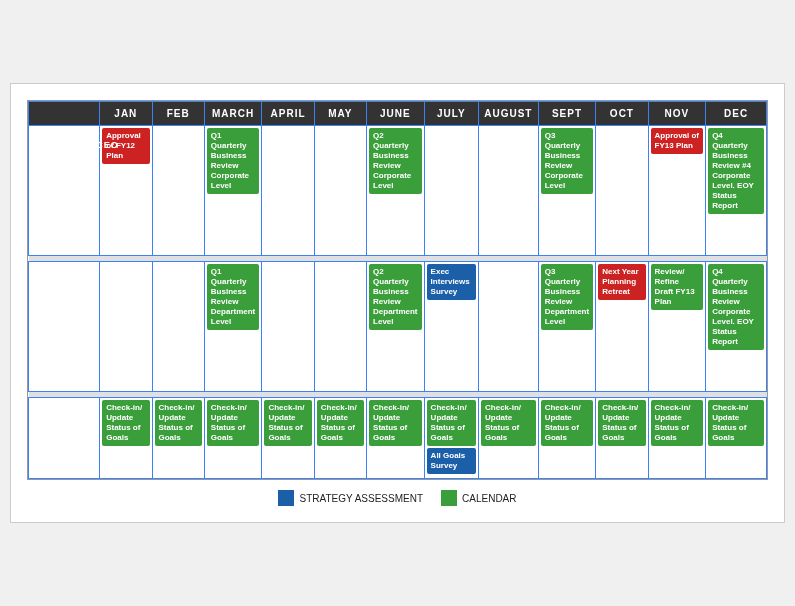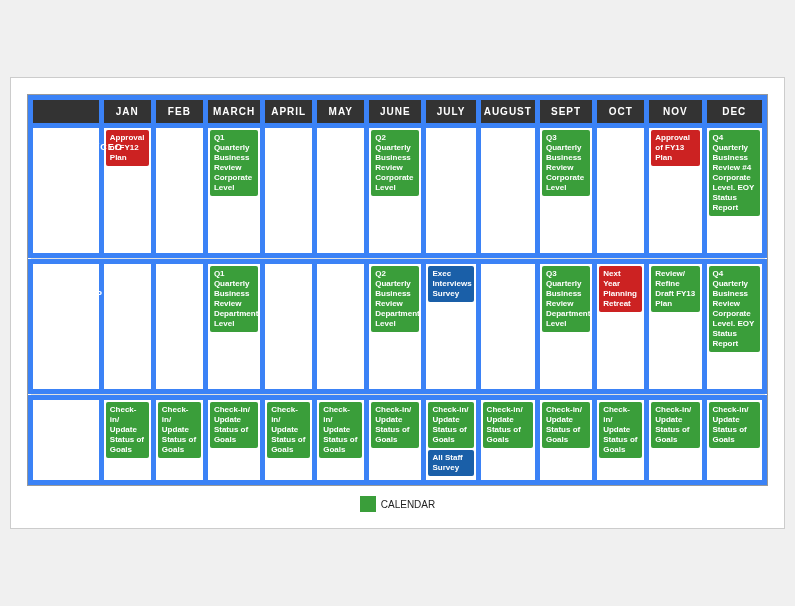--- a/index.html
+++ b/index.html
@@ -29,21 +29,21 @@
     .calendar-wrapper {
       border: 1px solid #999;
       overflow: hidden;
     }
     table {
       border-collapse: collapse;
       width: 100%;
       table-layout: fixed;
     }
     th, td {
-      border: 5px solid #3b82f6;
+      border: 1px solid #3b82f6;
       vertical-align: top;
       padding: 0;
       font-size: 9px;
     }
     
     .header-row th {
       background: #333;
       color: #fff;
       text-align: center;
       font-size: 10px;
@@ -238,21 +238,21 @@
             <div class="event green">Check-in/ Update Status of Goals</div>
           </td>
           <td>
             <div class="event green">Check-in/ Update Status of Goals</div>
           </td>
           <td>
             <div class="event green">Check-in/ Update Status of Goals</div>
           </td>
           <td>
             <div class="event green">Check-in/ Update Status of Goals</div>
-            <div class="event blue">All Staff Survey</div>
+            <div class="event blue">All Goals Survey</div>
           </td>
           <td>
             <div class="event green">Check-in/ Update Status of Goals</div>
           </td>
           <td>
             <div class="event green">Check-in/ Update Status of Goals</div>
           </td>
           <td>
             <div class="event green">Check-in/ Update Status of Goals</div>
           </td>
@@ -261,18 +261,22 @@
           </td>
           <td>
             <div class="event green">Check-in/ Update Status of Goals</div>
           </td>
         </tr>
       </tbody>
     </table>
   </div>
 
   <div class="legend">
+    <div class="legend-item">
+      <div class="legend-box blue"></div>
+      <span>STRATEGY ASSESSMENT</span>
+    </div>
     <div class="legend-item">
       <div class="legend-box green"></div>
       <span>CALENDAR</span>
     </div>
   </div>
 </div>
 
 </body></html>

